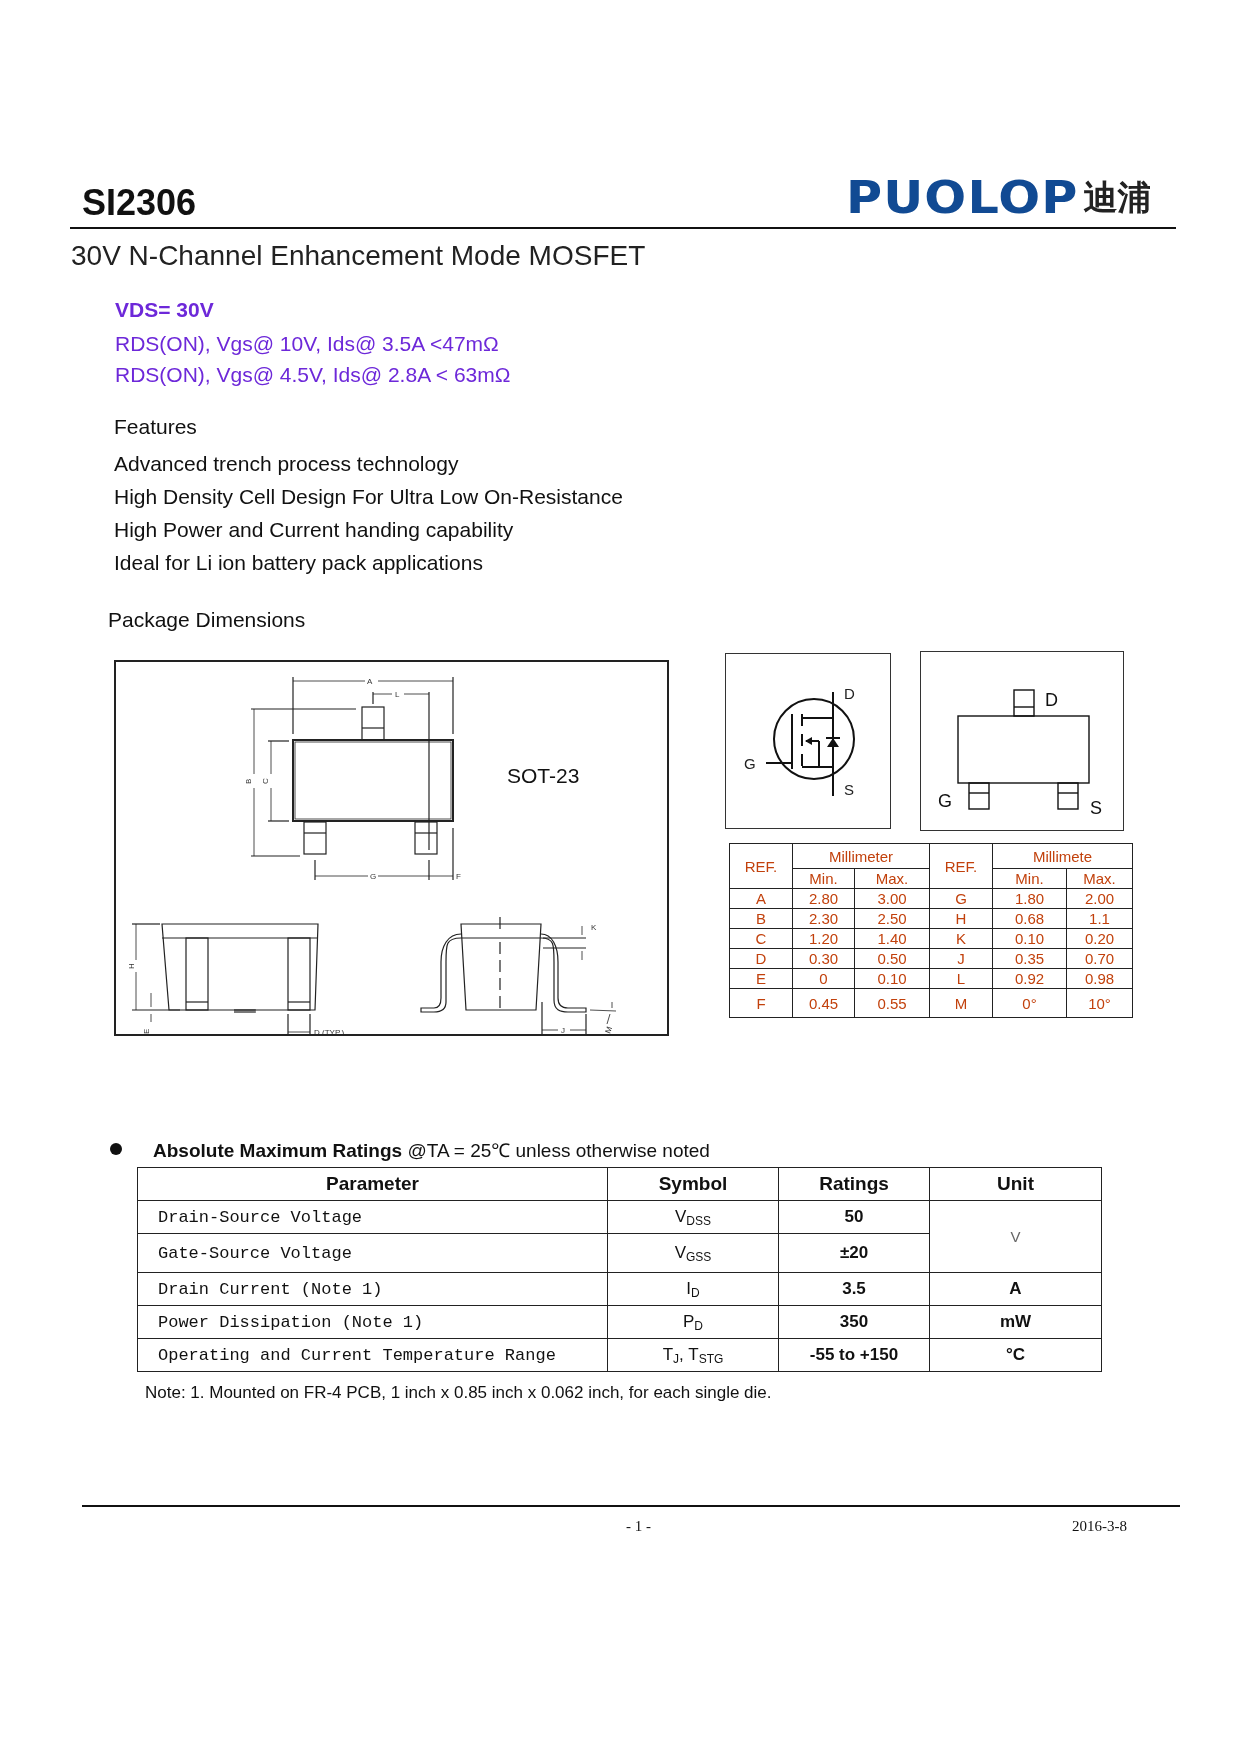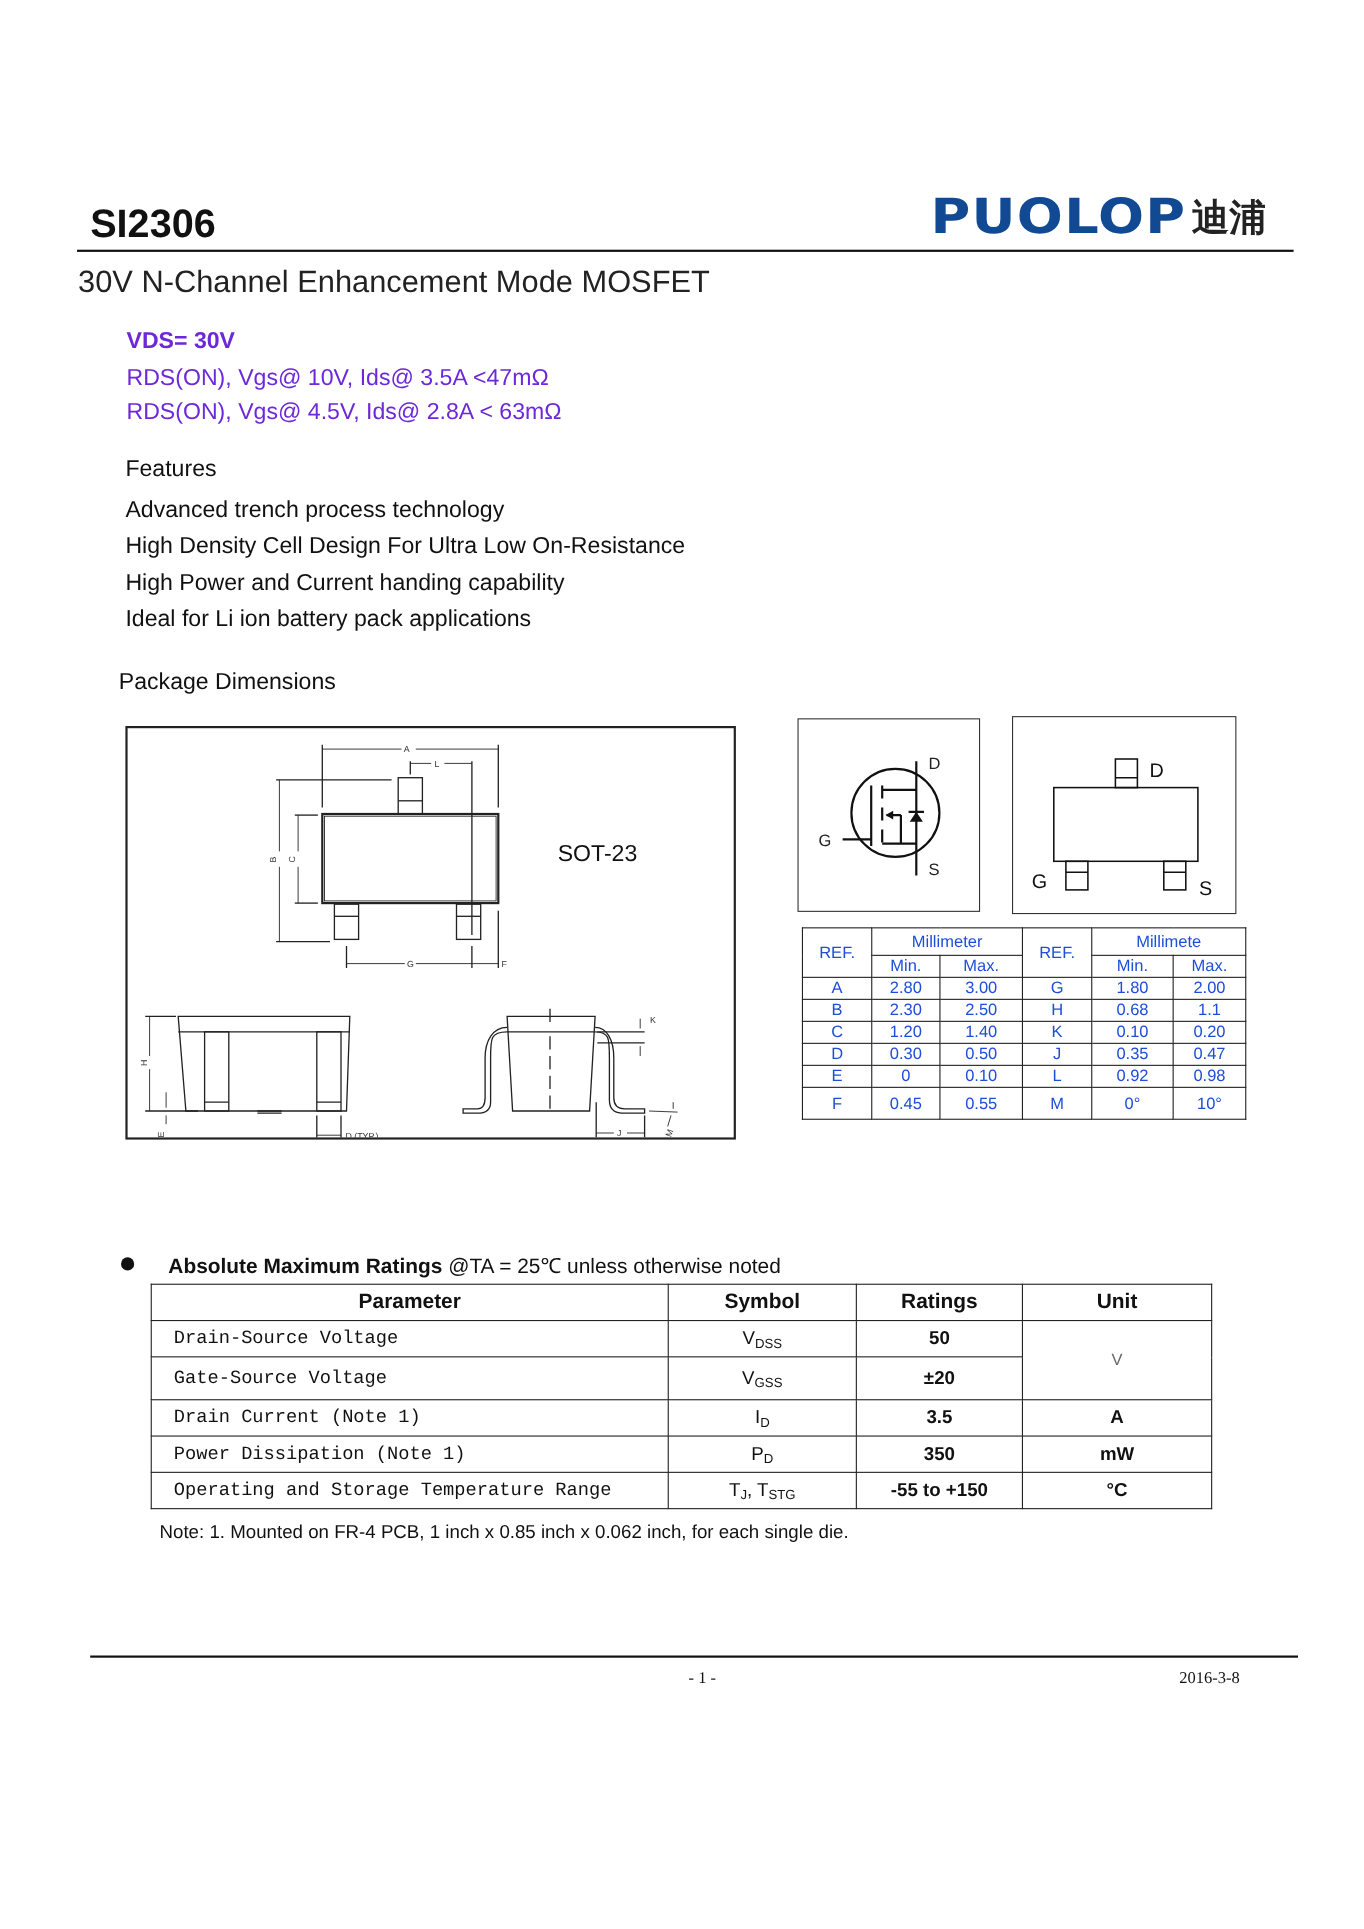--- a/index.html
+++ b/index.html
@@ -10,21 +10,21 @@
   .logo { left:846px; top:172px; display:flex; align-items:center; }
   .logo-word { font-family:"DejaVu Sans", sans-serif; font-weight:bold; font-size:44px; color:#114a93; letter-spacing:1px; transform:scaleX(1.12); transform-origin:left center; }
   .logo-cn { font-family:"DejaVu Sans", sans-serif; font-weight:bold; font-size:34px; color:#222; margin-left:30px; }
   .top-rule { left:70px; top:227px; width:1106px; height:2px; background:#111; }
   .subtitle { left:71px; top:240px; font-size:28px; color:#222; }
   .spec { left:115px; font-size:21px; color:#6d28d9; }
   .feat { left:114px; font-size:21px; color:#111; }
   .pkg-heading { left:108px; top:608px; font-size:21px; }
   .pkg-box { left:114px; top:660px; width:555px; height:376px; border:2px solid #222; box-sizing:border-box; background:#fff; }
   .sch-box { border:1.5px solid #333; box-sizing:border-box; background:#fff; }
-  table.dim { position:absolute; left:729px; top:843px; border-collapse:collapse; font-size:15px; color:#1d4ed8;padding-left:16px; }
+  table.dim { position:absolute; left:729px; top:843px; border-collapse:collapse; font-size:15px; color:#c2410c;padding-left:16px; }
   table.dim td { border:1.5px solid #222; text-align:center; padding:0; height:19px; }
   table.dim td.hdr { height:24px; }
   .bullet { left:110px; top:1143px; width:12px; height:12px; border-radius:50%; background:#111; }
   .amr-title { left:153px; top:1137px; font-size:19px; }
   table.amr { position:absolute; left:137px; top:1167px; border-collapse:collapse; font-size:17px; color:#111; }
   table.amr td { border:1.5px solid #222; height:32px; padding:0; }
   table.amr td.left { text-align:left; padding-left:20px;font-family:Liberation Mono, monospace; }
   table.amr td.c { text-align:center; }
   table.amr tr.head td { font-weight:bold; font-size:19px; text-align:center; height:32px; }
   table.amr sub { font-size:12px; vertical-align:-3px; }
@@ -247,21 +247,21 @@
     <td>K</td>
         <td>0.10</td>
         <td>0.20</td>
   </tr>
   <tr>
     <td>D</td>
         <td>0.30</td>
         <td>0.50</td>
     <td>J</td>
         <td>0.35</td>
-        <td>0.47</td>
+        <td>0.70</td>
   </tr>
   <tr>
     <td>E</td>
         <td>0</td>
         <td>0.10</td>
     <td>L</td>
         <td>0.92</td>
         <td>0.98</td>
   </tr>
   <tr>
@@ -311,21 +311,21 @@
     <td class="c" style="font-weight:bold">3.5</td>
     <td class="c" style="font-weight:bold">A</td>
   </tr>
   <tr>
     <td class="left">Power Dissipation (Note 1)</td>
     <td class="c"><span>P</span><sub>D</sub></td>
     <td class="c" style="font-weight:bold">350</td>
     <td class="c" style="font-weight:bold">mW</td>
   </tr>
   <tr>
-    <td class="left">Operating and Storage Temperature Range</td>
+    <td class="left">Operating and Current Temperature Range</td>
     <td class="c"><span>T</span><sub>J</sub><span>, T</span><sub>STG</sub></td>
     <td class="c" style="font-weight:bold">-55 to +150</td>
     <td class="c" style="font-weight:bold">°C</td>
   </tr>
 </tbody>
   </table>
 
 <div class="abs note">Note:  1. Mounted on FR-4 PCB, 1 inch x 0.85 inch x 0.062 inch, for each single die.</div>
 
 <div class="abs foot-rule"></div>

